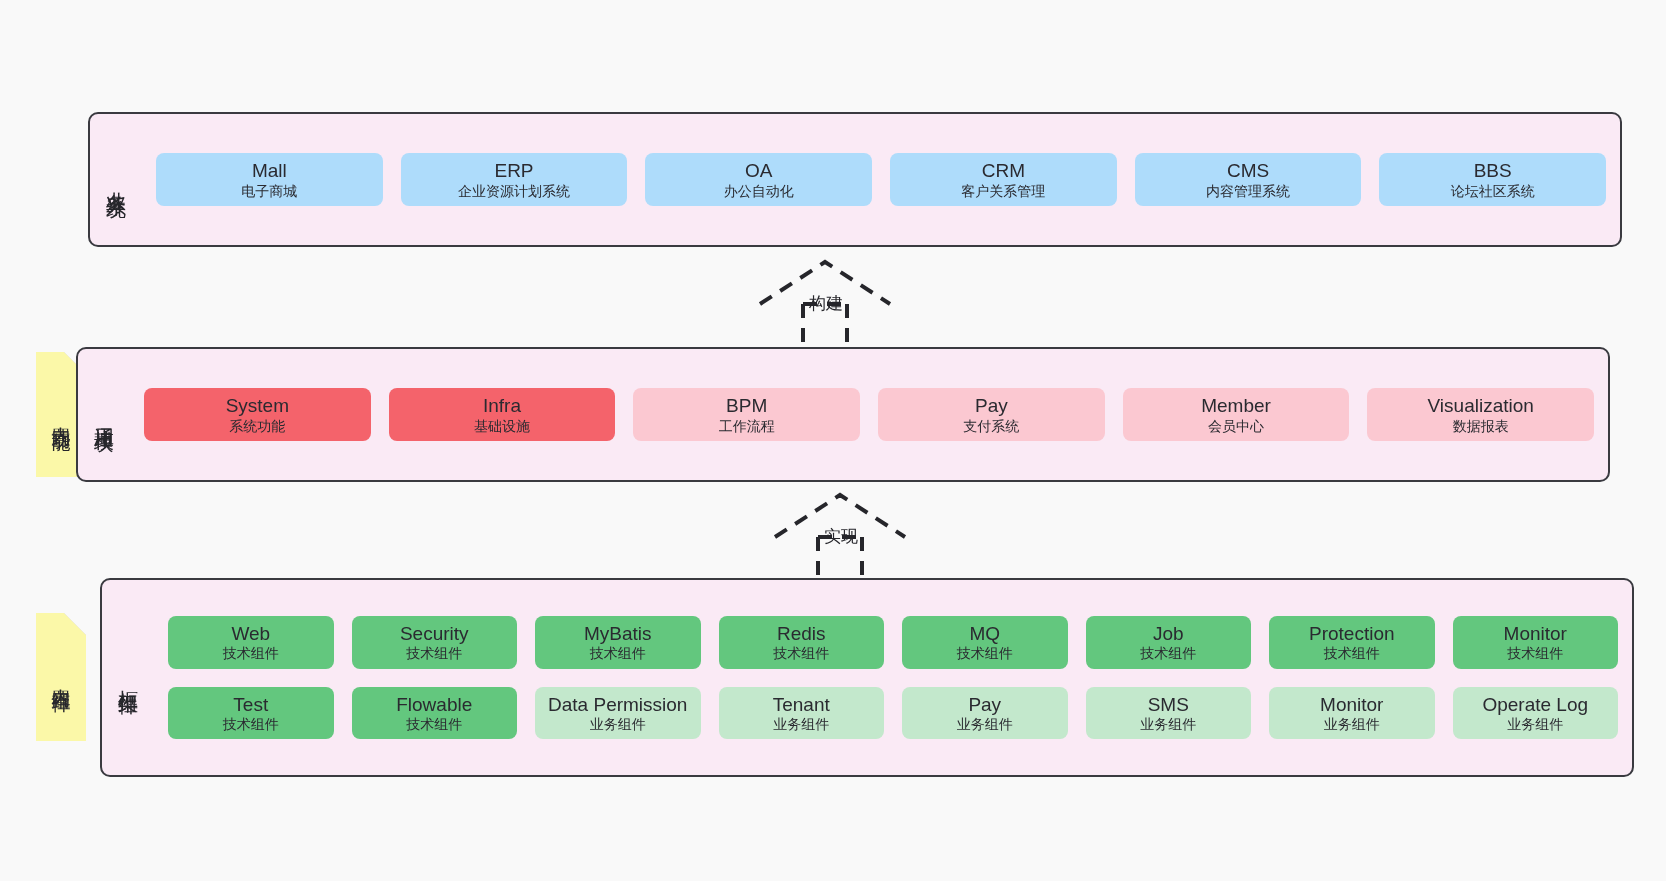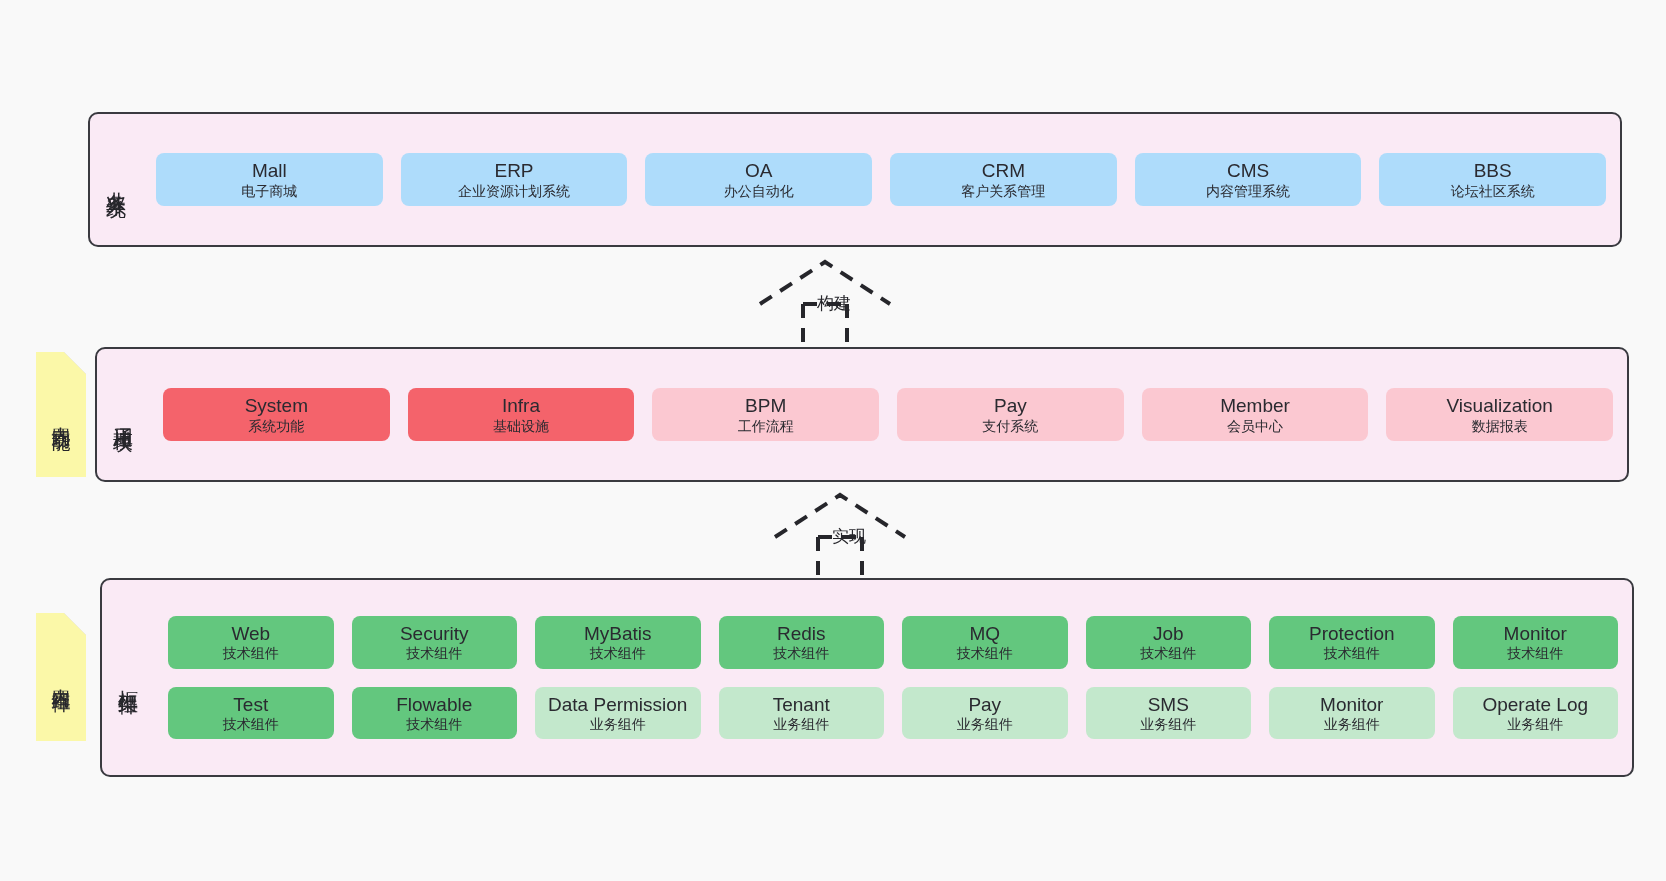--- a/index.html
+++ b/index.html
@@ -95,21 +95,20 @@
 
   
   .arrow { position: absolute; }
   .arrow svg { display: block; }
   .arrow-label {
     position: absolute;
     font-size: 17px;
     color: #26262b;
     background: transparent;
     white-space: nowrap;
-    margin-left: 8px;
   }
 </style>
 </head>
 <body>
 
 <div id="canvas">
 
   <div class="layer" id="layer-0" style="left:88px; top:112px; width:1534px; height:135px;">
     <div class="layer-title">业务系统</div>
     <div class="layer-body">
@@ -147,21 +146,21 @@
       <path d="M5 48 L70 6 L135 48" fill="none" stroke="#26262b" stroke-width="4" stroke-dasharray="14 10" stroke-linecap="butt"></path>
       <path d="M48 48 L48 88 M92 48 L92 88 M48 48 L92 48" fill="none" stroke="#26262b" stroke-width="4" stroke-dasharray="14 10" stroke-linecap="butt"></path>
     </svg>
     <div class="arrow-label" style="left:54px; top:36px;">构建</div>
   </div>
 
   <div class="note" style="left:36px; top:352px; width:50px; height:125px;">
     <span class="fold"></span>
     <span>内置功能</span>
   </div>
-  <div class="layer" id="layer-1" style="left:95px; top:347px; width:1534px; height:135px;">
+  <div class="layer" id="layer-1" style="left:76px; top:347px; width:1534px; height:135px;">
     <div class="layer-title">通用模块</div>
     <div class="layer-body">
       <div class="row">
         <div class="node c-red">
           <span class="en">System</span>
           <span class="cn">系统功能</span>
         </div>
         <div class="node c-red">
           <span class="en">Infra</span>
           <span class="cn">基础设施</span>

